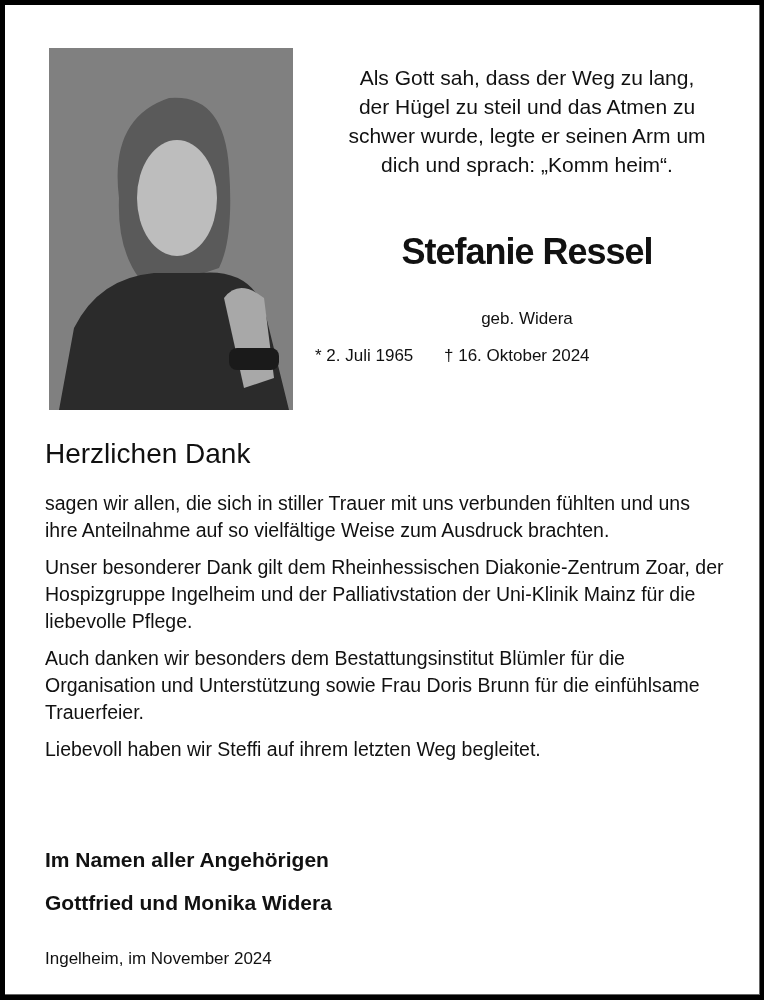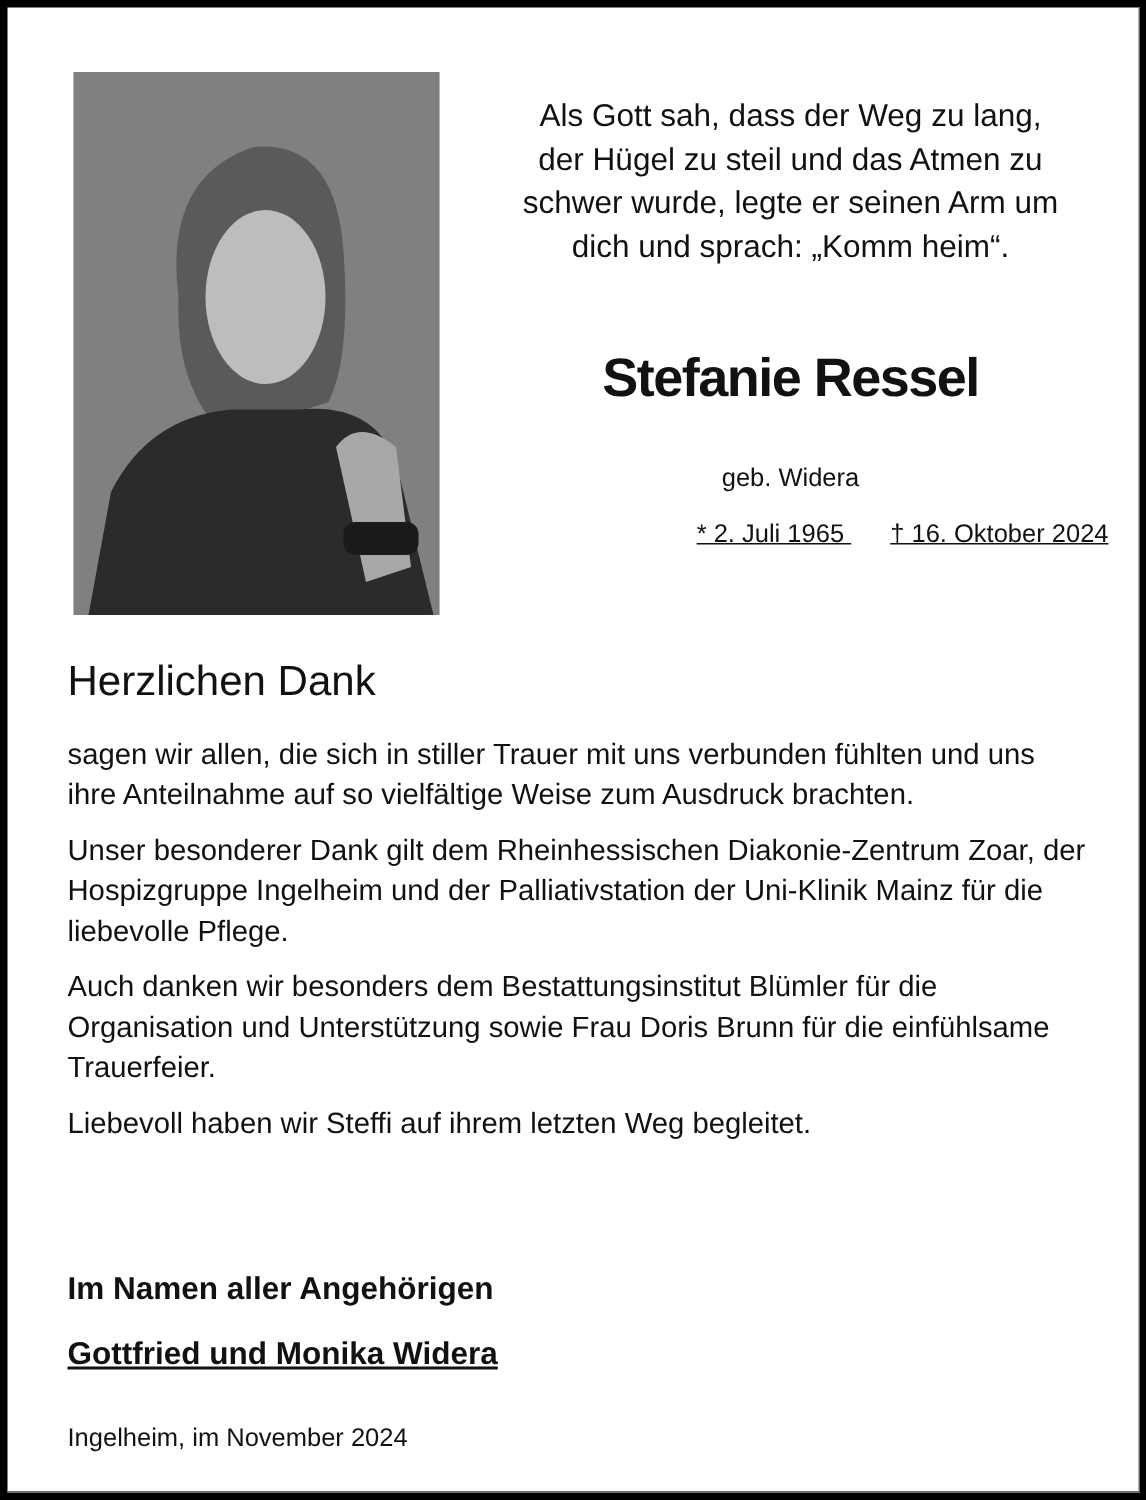--- a/index.html
+++ b/index.html
@@ -2,27 +2,27 @@
 <html><head>
 <meta charset="utf-8">
 <style>
   html, body { margin:0; padding:0; }
   body { width:764px; height:1000px; background:#000; position:relative; overflow:hidden; font-family:"Liberation Sans", sans-serif; color:#111; }
   .card { position:absolute; left:5px; top:5px; width:754px; height:989px; background:#fff; border-right:1px solid #666; border-bottom:1px solid #666; }
   .photo { position:absolute; left:44px; top:43px; width:244px; height:362px; background:#808080; overflow:hidden; }
   .poem { position:absolute; left:310px; top:58px; width:424px; text-align:center; font-size:21px; line-height:29px; }
   .name { position:absolute; left:310px; top:226px; width:424px; text-align:center; font-size:36px; font-weight:bold; letter-spacing:-1px; }
   .geb { position:absolute; left:310px; top:304px; width:424px; text-align:center; font-size:17px; }
-  .dates { position:absolute; left:310px; top:341px; width:424px; text-align:right; font-size:17px;text-decoration:underline; }
+  .dates { position:absolute; left:310px; top:341px; width:424px; text-align:left; font-size:17px; }
   .dates span + span { margin-left:26px; }
   .heading { position:absolute; left:40px; top:433px; font-size:28px; }
   .body { position:absolute; left:40px; top:485px; width:680px; font-size:19.5px; line-height:27px; }
   .body p { margin:0 0 10px 0; }
   .sign1 { position:absolute; left:40px; top:843px; font-size:21px; font-weight:bold; }
-  .sign2 { position:absolute; left:40px; top:886px; font-size:21px; font-weight:bold;text-decoration:underline; }
+  .sign2 { position:absolute; left:40px; top:886px; font-size:21px; font-weight:bold; }
   .place { position:absolute; left:40px; top:944px; font-size:17px;text-align:center; }
 </style>
 </head>
 <body>
 
 <div class="card">
   <div class="photo">
     <svg width="244" height="362" viewBox="0 0 244 362">
       <rect width="244" height="362" fill="#808080"></rect>
       <path d="M70 150 Q60 70 120 50 Q175 45 180 120 Q185 190 170 220 L140 230 L90 230 Q68 200 70 150Z" fill="#5a5a5a"></path>

